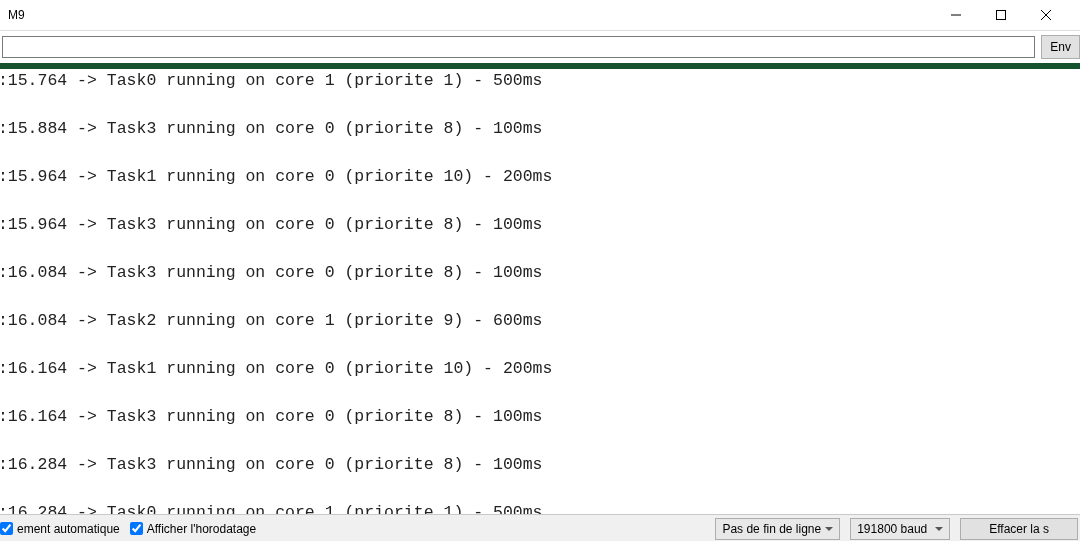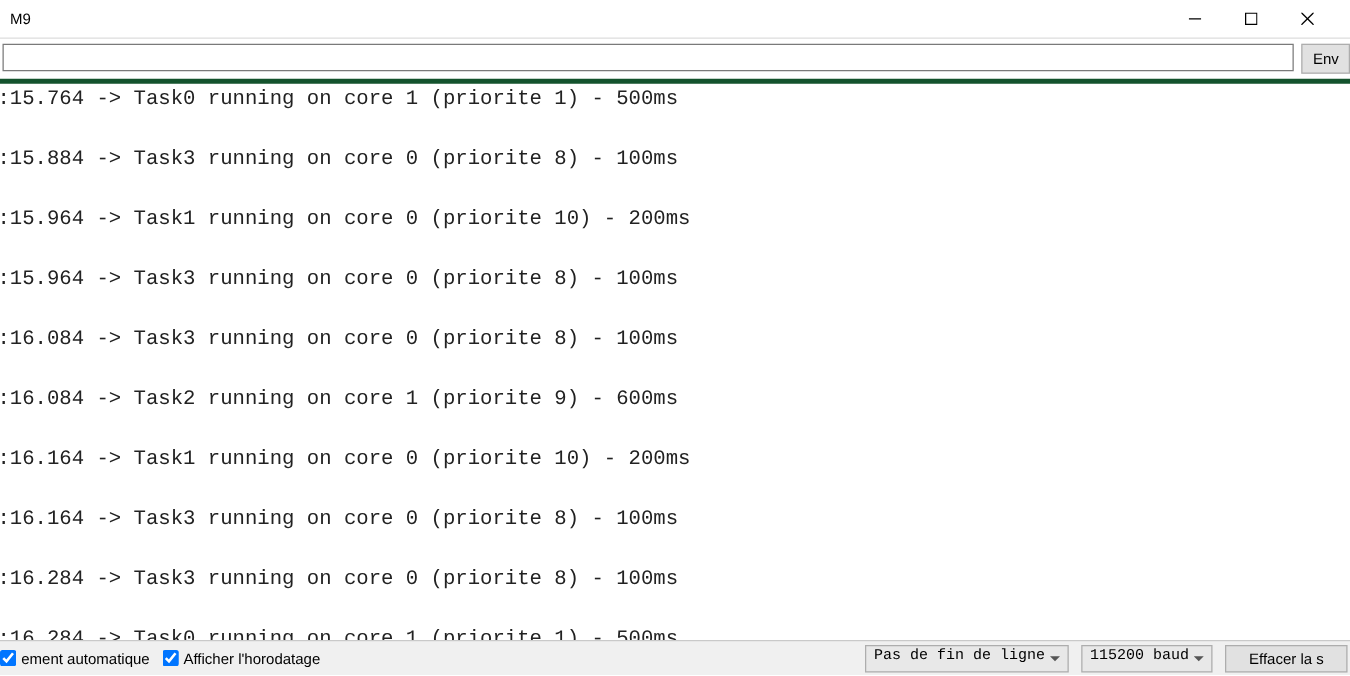--- a/index.html
+++ b/index.html
@@ -33,25 +33,25 @@
     width: 45px;
     height: 30px;
     display: flex;
     align-items: center;
     justify-content: center;
     font-size: 12px;
     font-family: "Segoe UI Symbol", sans-serif;
   }
   .input-row {
     display: flex;
-    align-items: flex-start;
+    align-items: center;
     padding: 4px 0 4px 2px;
     gap: 6px;
     border-top: 1px solid #ddd;
-    border-bottom: 4px solid #14532d;
+    border-bottom: 6px solid #14532d;
   }
   .input-row input[type=text] {
     flex: 1;
     height: 22px;
     padding: 2px 4px;
     border: 1px solid #7a7a7a;
     font-family: inherit;
     font-size: 12px;
   }
   .send-btn {
@@ -93,42 +93,43 @@
     align-items: center;
     gap: 4px;
   }
   .chk input { margin: 0; }
   .spacer { flex: 1; }
   .dd {
     height: 22px;
     border: 1px solid #adadad;
     background: #e8e8e8;
     padding: 0 18px 0 6px;
-    font-family: Liberation Mono, monospace;
+    font-family: Liberation Sans, sans-serif;
     font-size: 12px;
     position: relative;
     display: flex;
+    align-items: center;
     min-width: 110px;
   }
   .dd::after {
     content: "";
     position: absolute;
     right: 6px;
     top: 50%;
     width: 0; height: 0;
     border-left: 4px solid transparent;
     border-right: 4px solid transparent;
     border-top: 4px solid #555;
     transform: translateY(-50%);
   }
   .btn {
     height: 22px;
     border: 1px solid #adadad;
     background: #e1e1e1;
-    padding: 0 18px;
+    padding: 0 28px;
     font-family: inherit;
     font-size: 12px;
     cursor: pointer;
   }
 </style>
 </head>
 <body>
 
 <div class="titlebar">
   <span class="title">M9</span>
@@ -184,16 +185,16 @@
   </label>
   <label class="chk">
     <input type="checkbox" checked="" style="">
     <span>Afficher l'horodatage</span>
   </label>
   <div class="spacer"></div>
   <div class="dd">
     <span>Pas de fin de ligne</span>
   </div>
   <div class="dd" style="min-width:100px">
-    <span>115200 baud</span>
+    <span>191800 baud</span>
   </div>
   <button class="btn">Effacer la s</button>
 </div>
 
 </body></html>

